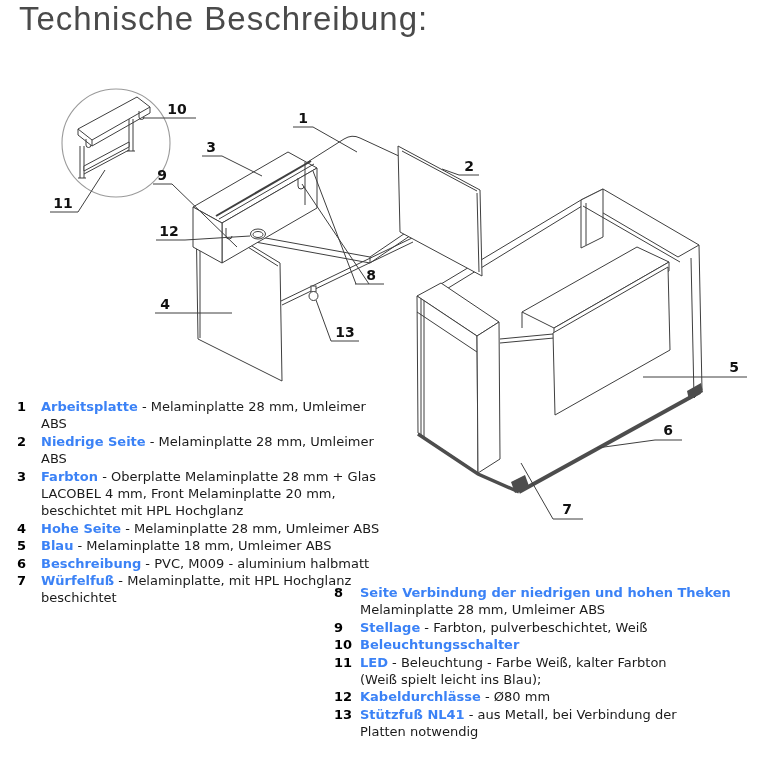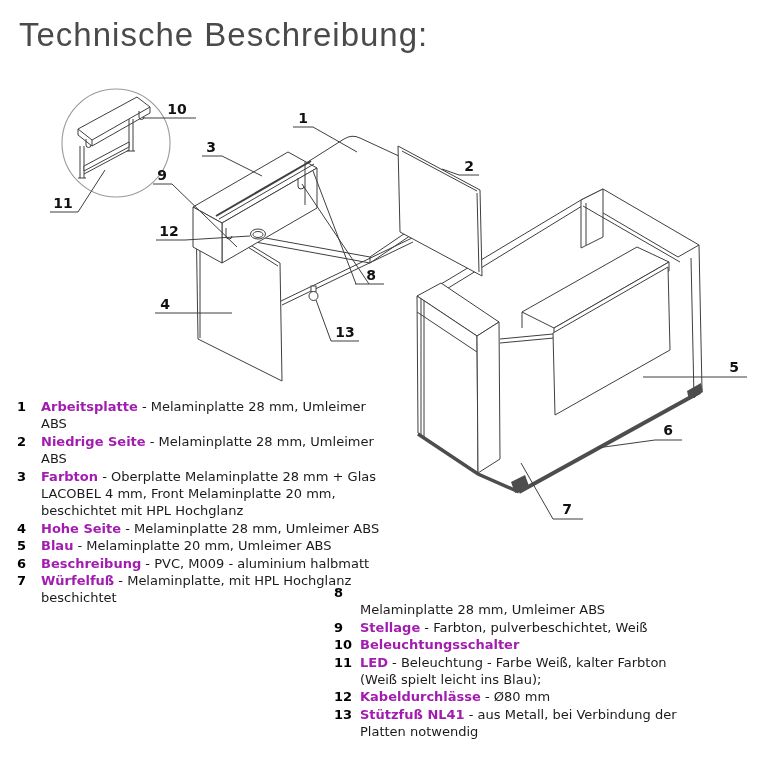--- a/index.html
+++ b/index.html
@@ -2,21 +2,21 @@
 <html><head>
 <meta charset="utf-8">
 <style>
   html,body{margin:0;padding:0;}
   body{
     width:768px;height:768px;position:relative;overflow:hidden;
     background:#ffffff;
     font-family:"DejaVu Sans",sans-serif;
   }
   .page-title{
-    position:absolute;left:19px;top:16px;
+    position:absolute;left:19px;top:0;
     font-family:"Liberation Sans",sans-serif;
     font-size:33px;font-weight:400;letter-spacing:1px;
     color:#4a4a4a;
   }
   svg.diagram{position:absolute;left:0;top:0;}
   svg .ln{stroke:#3f3f3f;stroke-width:1;fill:none;}
   svg .fw{stroke:#3f3f3f;stroke-width:1;fill:#ffffff;}
   svg .dk{fill:#4d4d4d;stroke:none;}
   svg .dkl{stroke:#4d4d4d;stroke-width:4;fill:none;}
   svg .dkl2{stroke:#4d4d4d;stroke-width:3.5;fill:none;}
@@ -28,21 +28,21 @@
   .legend{
     position:absolute;color:#1b1b1b;
     font-size:13px;line-height:17.4px;
   }
   .legend-left{left:17px;top:398px;width:372px;}
   .legend-right{left:334px;top:584px;width:420px;}
   .legend .li{display:flex;}
   .legend .n{font-weight:bold;color:#000;flex:0 0 24px;}
   .legend-right .n{flex:0 0 26px;}
   .legend .t{flex:1;white-space:pre-wrap;}
-  .legend .t b{color:#a21caf;}
+  .legend .t b{color:#3b82f6;}
 </style>
 </head>
 <body>
 
 <div class="page-title">Technische Beschreibung:</div>
 
 <svg class="diagram" width="768" height="768" viewBox="0 0 768 768">
 
   <g>
 
@@ -191,37 +191,37 @@
       <span class="t"><b>Farbton</b><span> - Oberplatte Melaminplatte 28 mm + Glas
 LACOBEL 4 mm, Front Melaminplatte 20 mm,
 beschichtet mit HPL Hochglanz</span></span>
     </div>
   <div class="li">
       <span class="n">4</span>
       <span class="t"><b>Hohe Seite</b><span> - Melaminplatte 28 mm, Umleimer ABS</span></span>
     </div>
   <div class="li">
       <span class="n">5</span>
-      <span class="t"><b>Blau</b><span> - Melaminplatte 20 mm, Umleimer ABS</span></span>
+      <span class="t"><b>Blau</b><span> - Melaminplatte 18 mm, Umleimer ABS</span></span>
     </div>
   <div class="li">
       <span class="n">6</span>
       <span class="t"><b>Beschreibung</b><span> - PVC, M009 - aluminium halbmatt</span></span>
     </div>
   <div class="li">
       <span class="n">7</span>
       <span class="t"><b>Würfelfuß</b><span> - Melaminplatte, mit HPL Hochglanz
 beschichtet</span></span>
     </div>
 </div>
 
 <div class="legend legend-right">
   <div class="li">
       <span class="n">8</span>
-      <span class="t"><span>
+      <span class="t"><b>Seite Verbindung der niedrigen und hohen Theken</b><span>
 Melaminplatte 28 mm, Umleimer ABS</span></span>
     </div>
   <div class="li">
       <span class="n">9</span>
       <span class="t"><b>Stellage</b><span> - Farbton, pulverbeschichtet, Weiß</span></span>
     </div>
   <div class="li">
       <span class="n">10</span>
       <span class="t"><b>Beleuchtungsschalter</b><span></span></span>
     </div>

